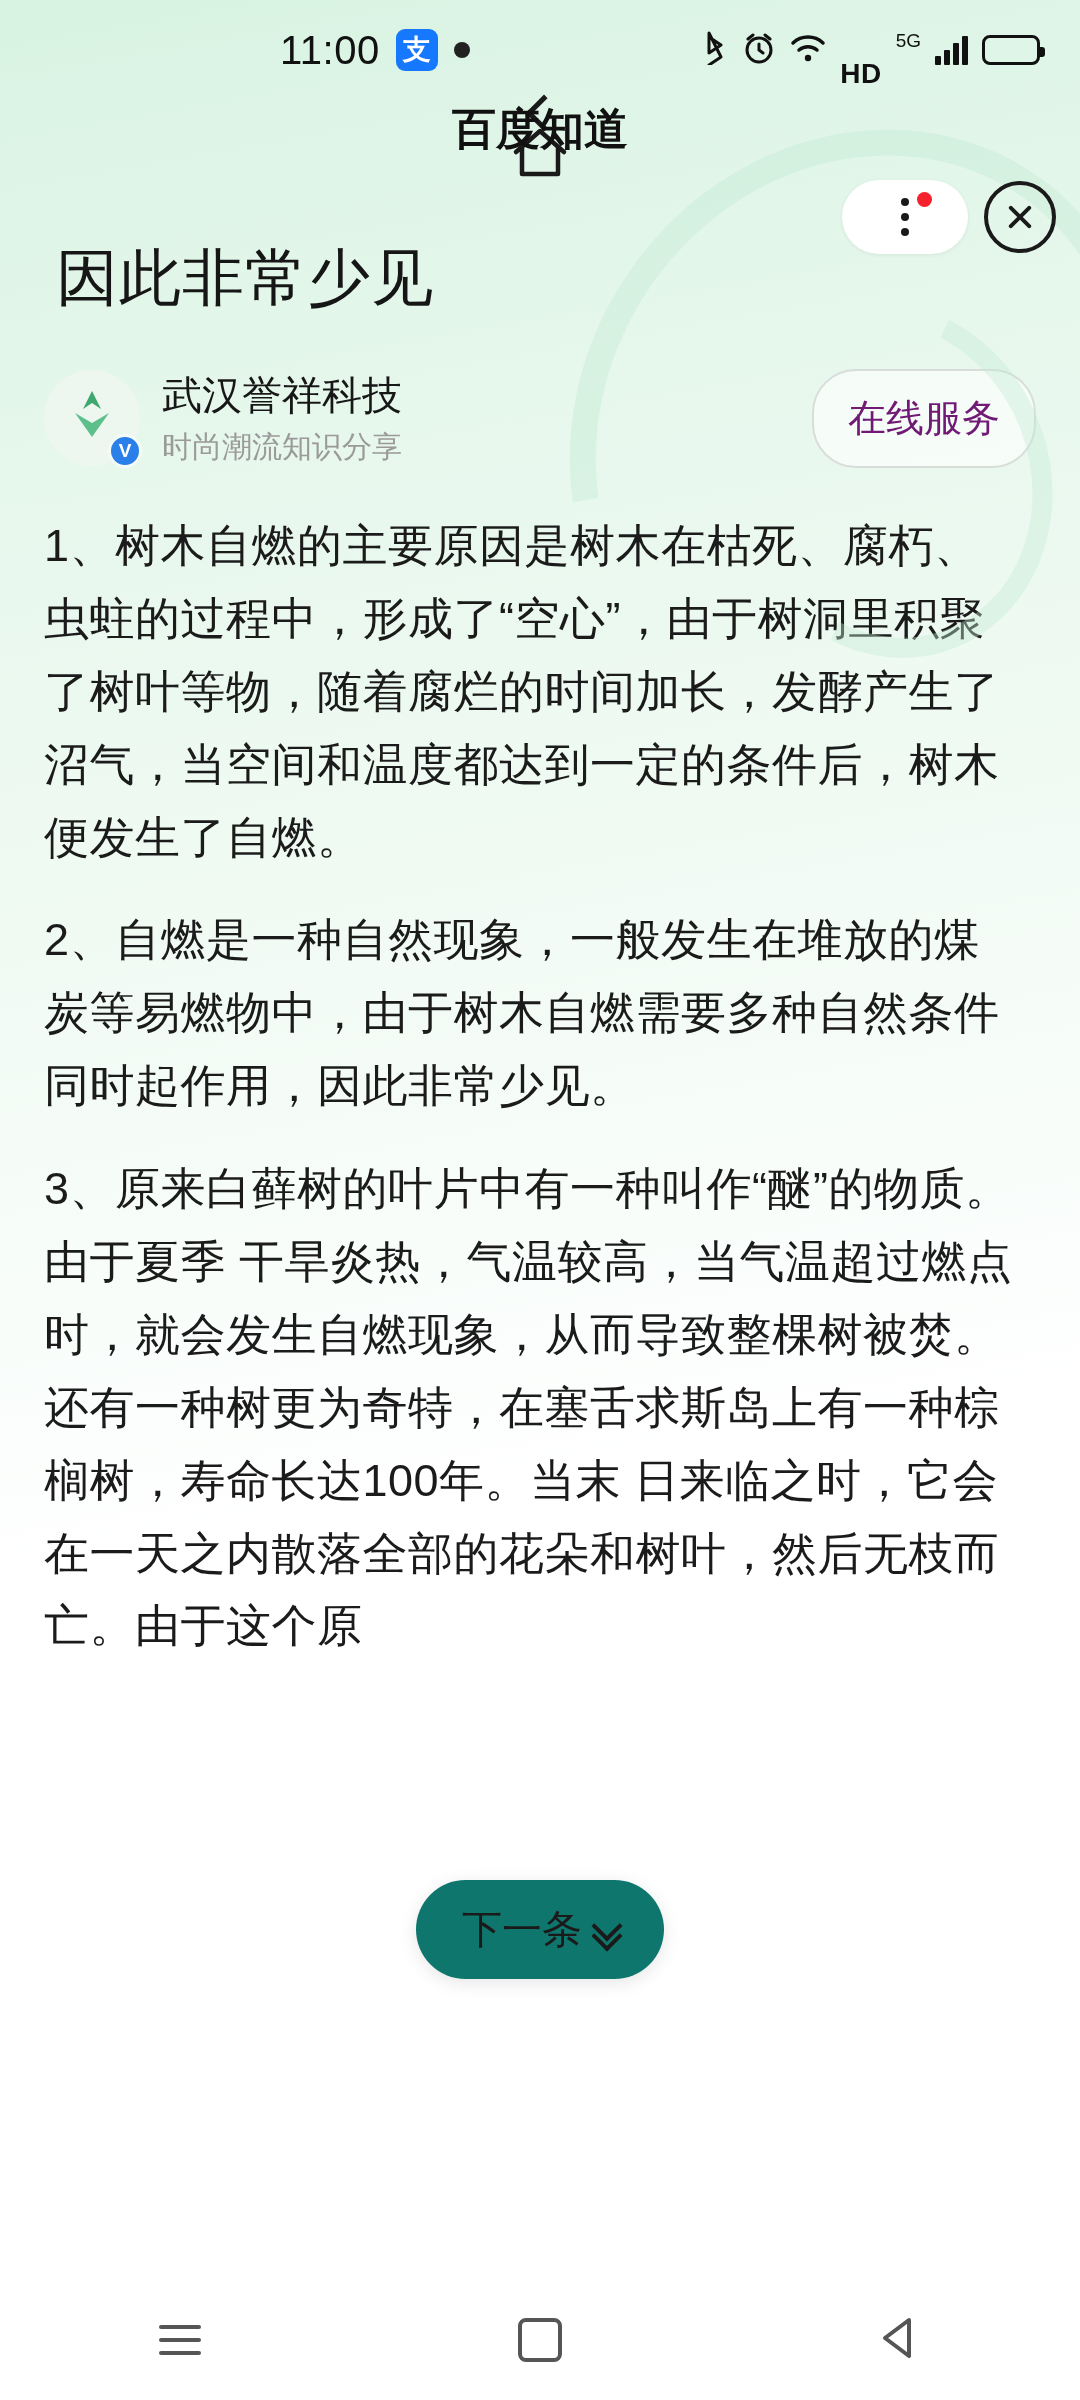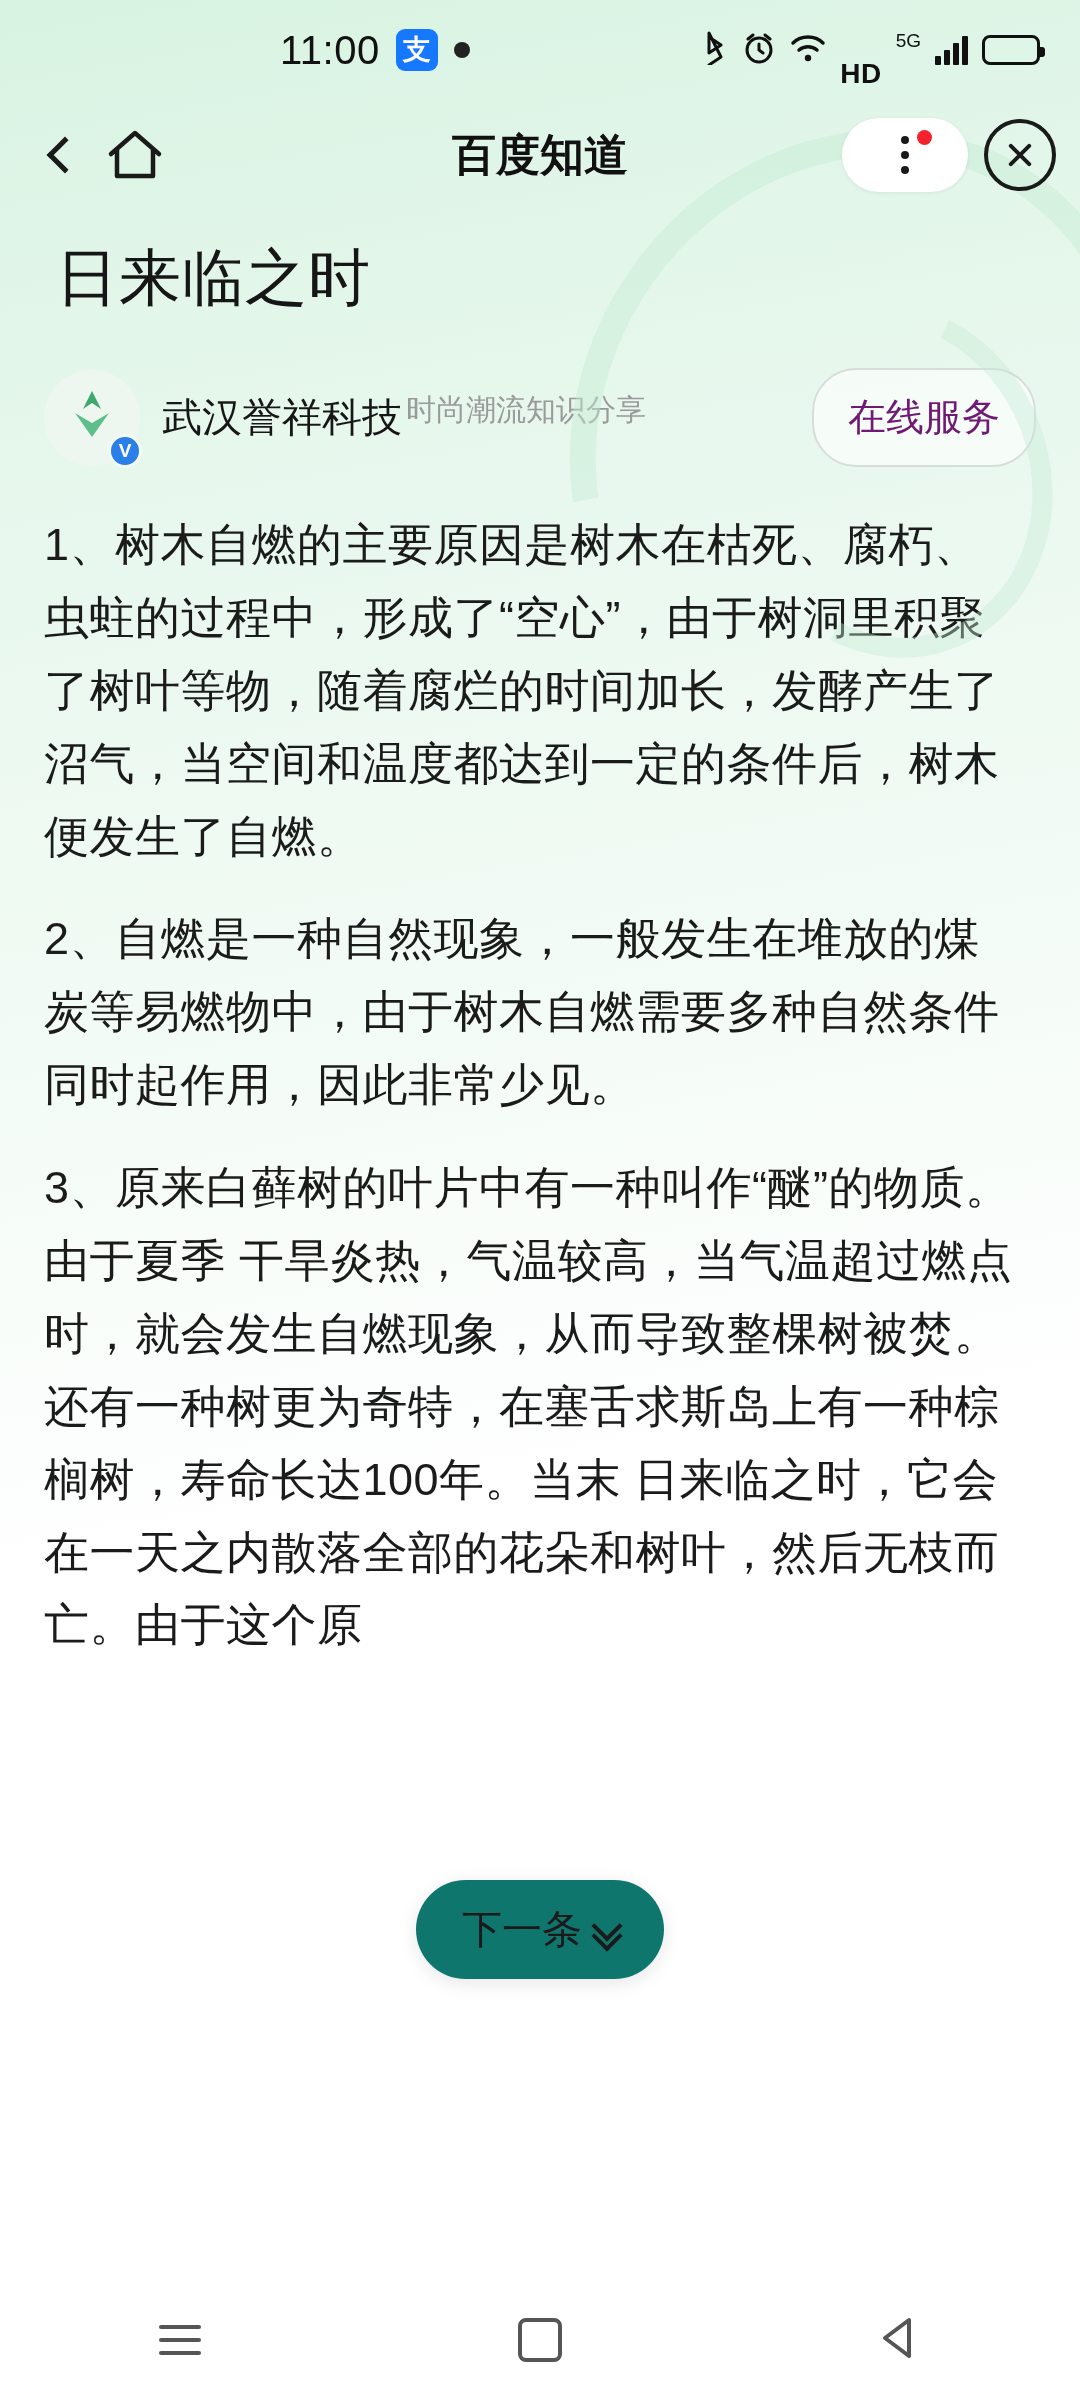--- a/index.html
+++ b/index.html
@@ -109,20 +109,21 @@
     border-radius: 3px;
   }
 
   
   .nav-bar {
     position: relative;
     height: 110px;
     display: flex;
     align-items: center;
     padding: 0 24px;
+    flex-direction: column;
   }
   .nav-icon-btn {
     width: 74px; height: 74px;
     display: flex; align-items: center; justify-content: center;
   }
   .back-chevron {
     width: 26px; height: 26px;
     border-left: 5px solid #1a1a1a;
     border-bottom: 5px solid #1a1a1a;
     transform: rotate(45deg);
@@ -210,21 +211,21 @@
     border-radius: 50%;
     color: #fff;
     font-size: 19px;
     line-height: 28px;
     text-align: center;
     font-weight: bold;
   }
   .author-info {
     margin-left: 22px;
     display: flex;
-    flex-direction: row;
+    flex-direction: column;
     gap: 4px;
   }
   .author-name { font-size: 40px; color: #171717; font-weight: 400; }
   .author-desc { font-size: 30px; color: #9a9a9a; }
   .service-btn {
     margin-left: auto;
     border: 2px solid #d8ddda;
     border-radius: 44px;
     background: rgba(255,255,255,0.6);
     padding: 22px 34px;
@@ -354,21 +355,21 @@
           <i></i>
         </span>
       <span class="red-badge"></span>
     </div>
     <div class="close-circle">
       <span class="close-x"></span>
     </div>
   </div>
 </div>
 
-<h1 class="article-title">日来临之时</h1>
+<h1 class="article-title">因此非常少见</h1>
 
 <div class="author-row">
   <div class="avatar">
     <span class="mark">
       <svg width="62" height="62" viewBox="0 0 62 62">
           <path d="M31 8 L40 26 L31 20 L22 26 Z" fill="#3ea86e"></path>
           <path d="M14 30 L31 40 L48 30 L31 54 Z" fill="#5dc08a"></path>
         </svg>
     </span>
     <span class="verified">V</span>

